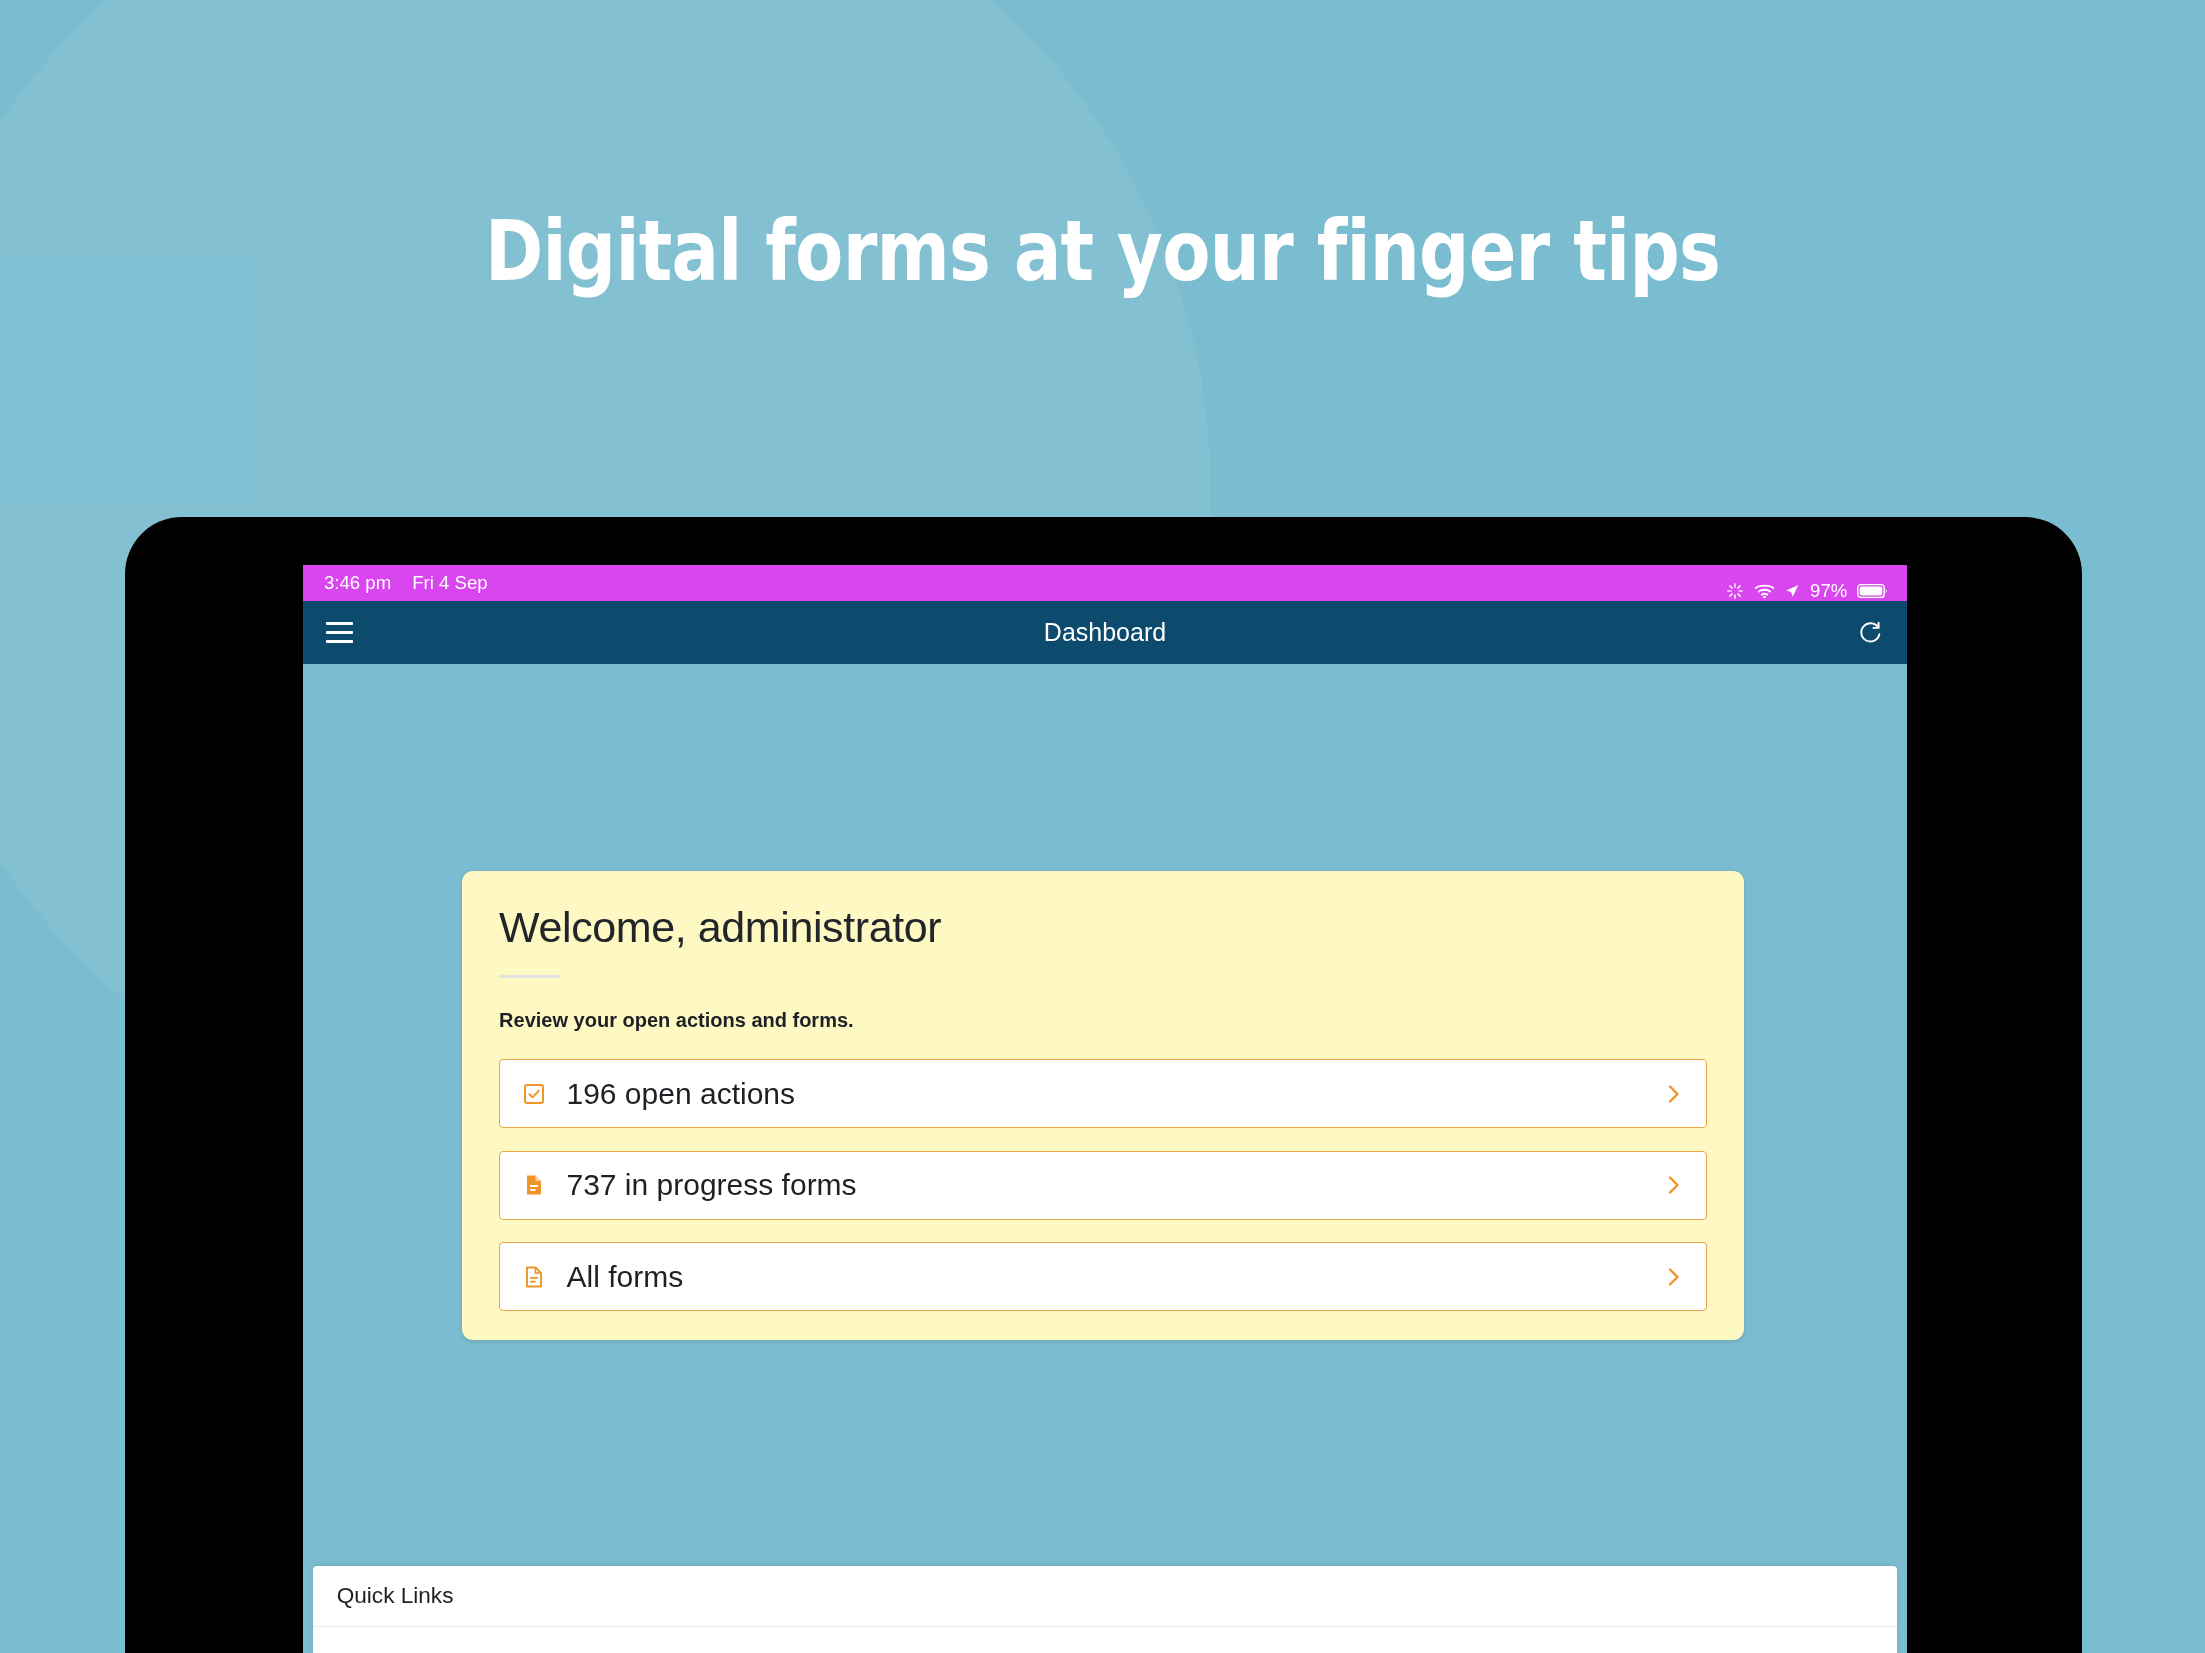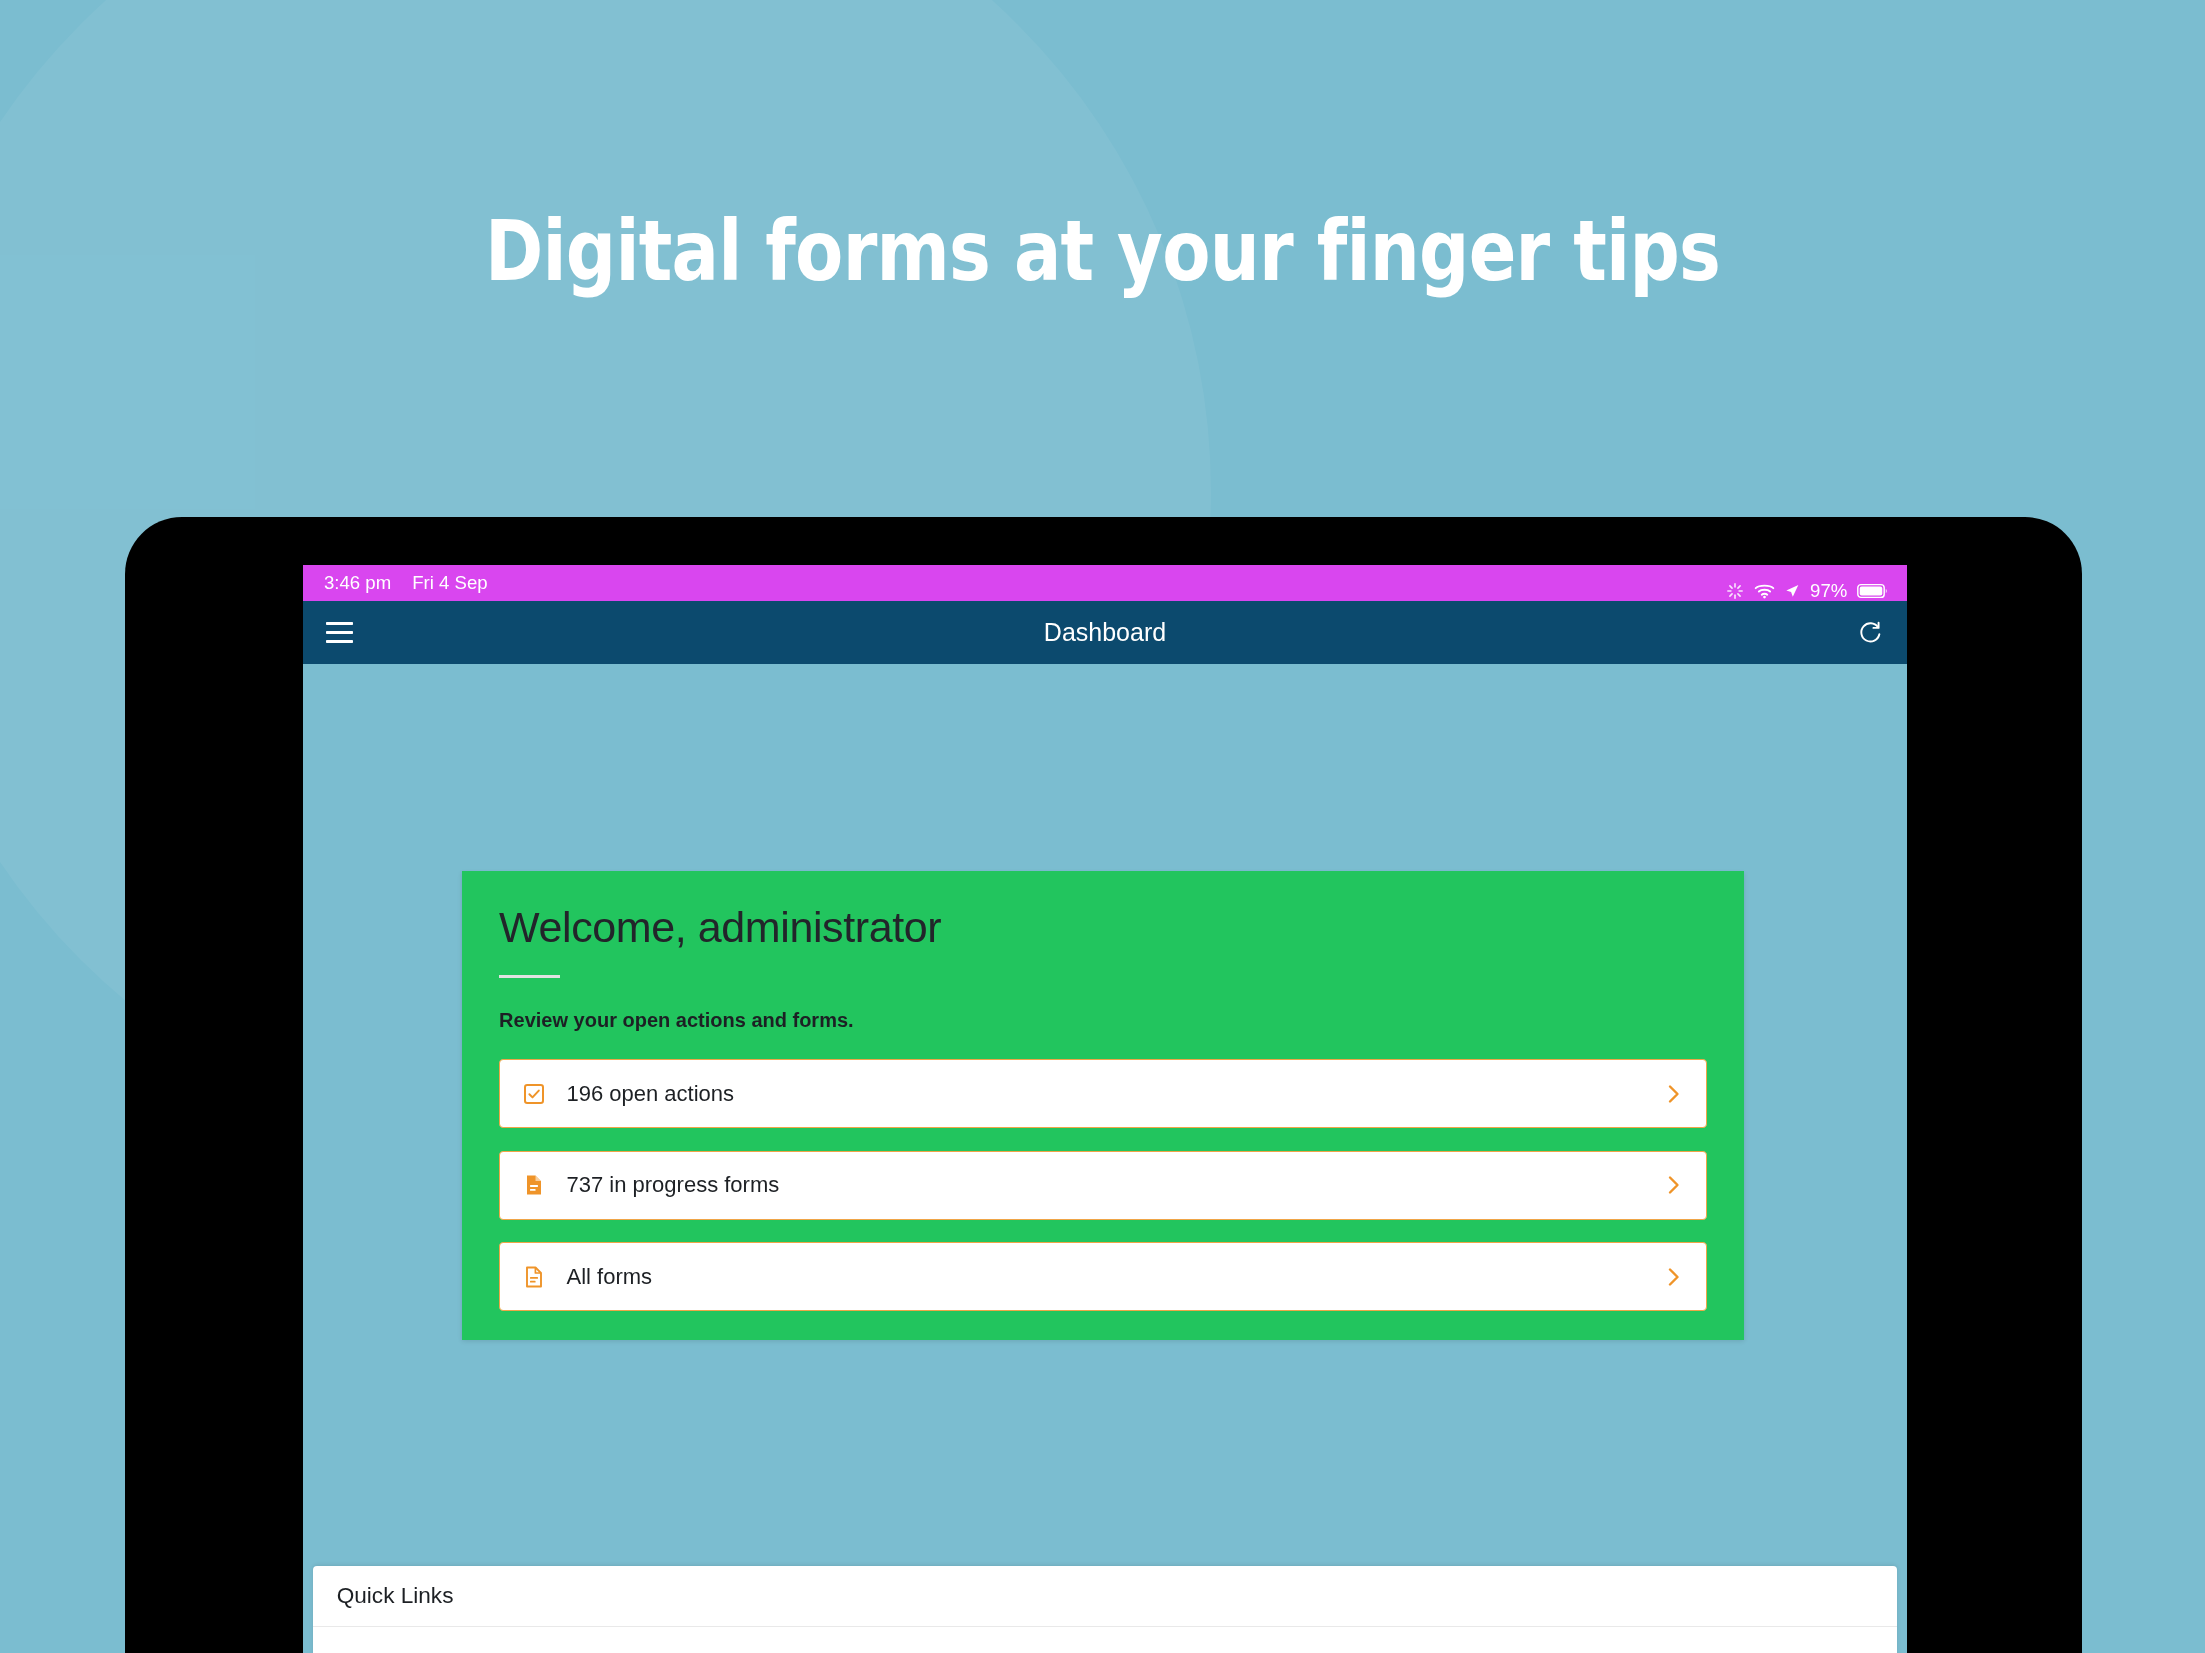--- a/index.html
+++ b/index.html
@@ -104,22 +104,22 @@
     height:calc(100% - 98px);
     position:relative;
     overflow:hidden;
   }
 
   
   .welcome-card{
     position:absolute;
     left:159px; top:207px;
     width:1282px;
-    background:#22c55e;
-    border-radius:0;
+    background:#fef9c3;
+    border-radius:11px;
     padding:32px 22.6px 29px 22.6px;
     box-shadow:0 1.6px 4.8px rgba(0,0,0,0.12);
   }
   .welcome-title{
     font-size:43px;
     font-weight:400;
     color:#22252a;
     padding-left:14.5px;
     letter-spacing:-0.4px;
   }
@@ -140,21 +140,21 @@
     border:1.6px solid #efa547;
     border-radius:4px;
     height:69px;
     padding:0 21px 0 19.4px;
     margin-bottom:22.6px;
     background:#fff;
     cursor:pointer;
   }
   .lrow:last-child{ margin-bottom:0; }
   .lrow .ricon{ width:29px; height:29px; display:flex; align-items:center; justify-content:center; flex:0 0 auto; }
-  .lrow .rlabel{ margin-left:18px; font-size:22px; color:#1d2024;text-align:center; }
+  .lrow .rlabel{ margin-left:18px; font-size:30px; color:#1d2024;text-align:center; }
   .lrow .rchev{ margin-left:auto; display:flex; }
 
   
   .ql-card{
     position:absolute;
     left:9.7px; right:9.7px; top:902px;
     background:#ffffff;
     border-radius:4px 4px 0 0;
     box-shadow:0 -0.8px 4px rgba(0,0,0,0.10);
     min-height:242px;

